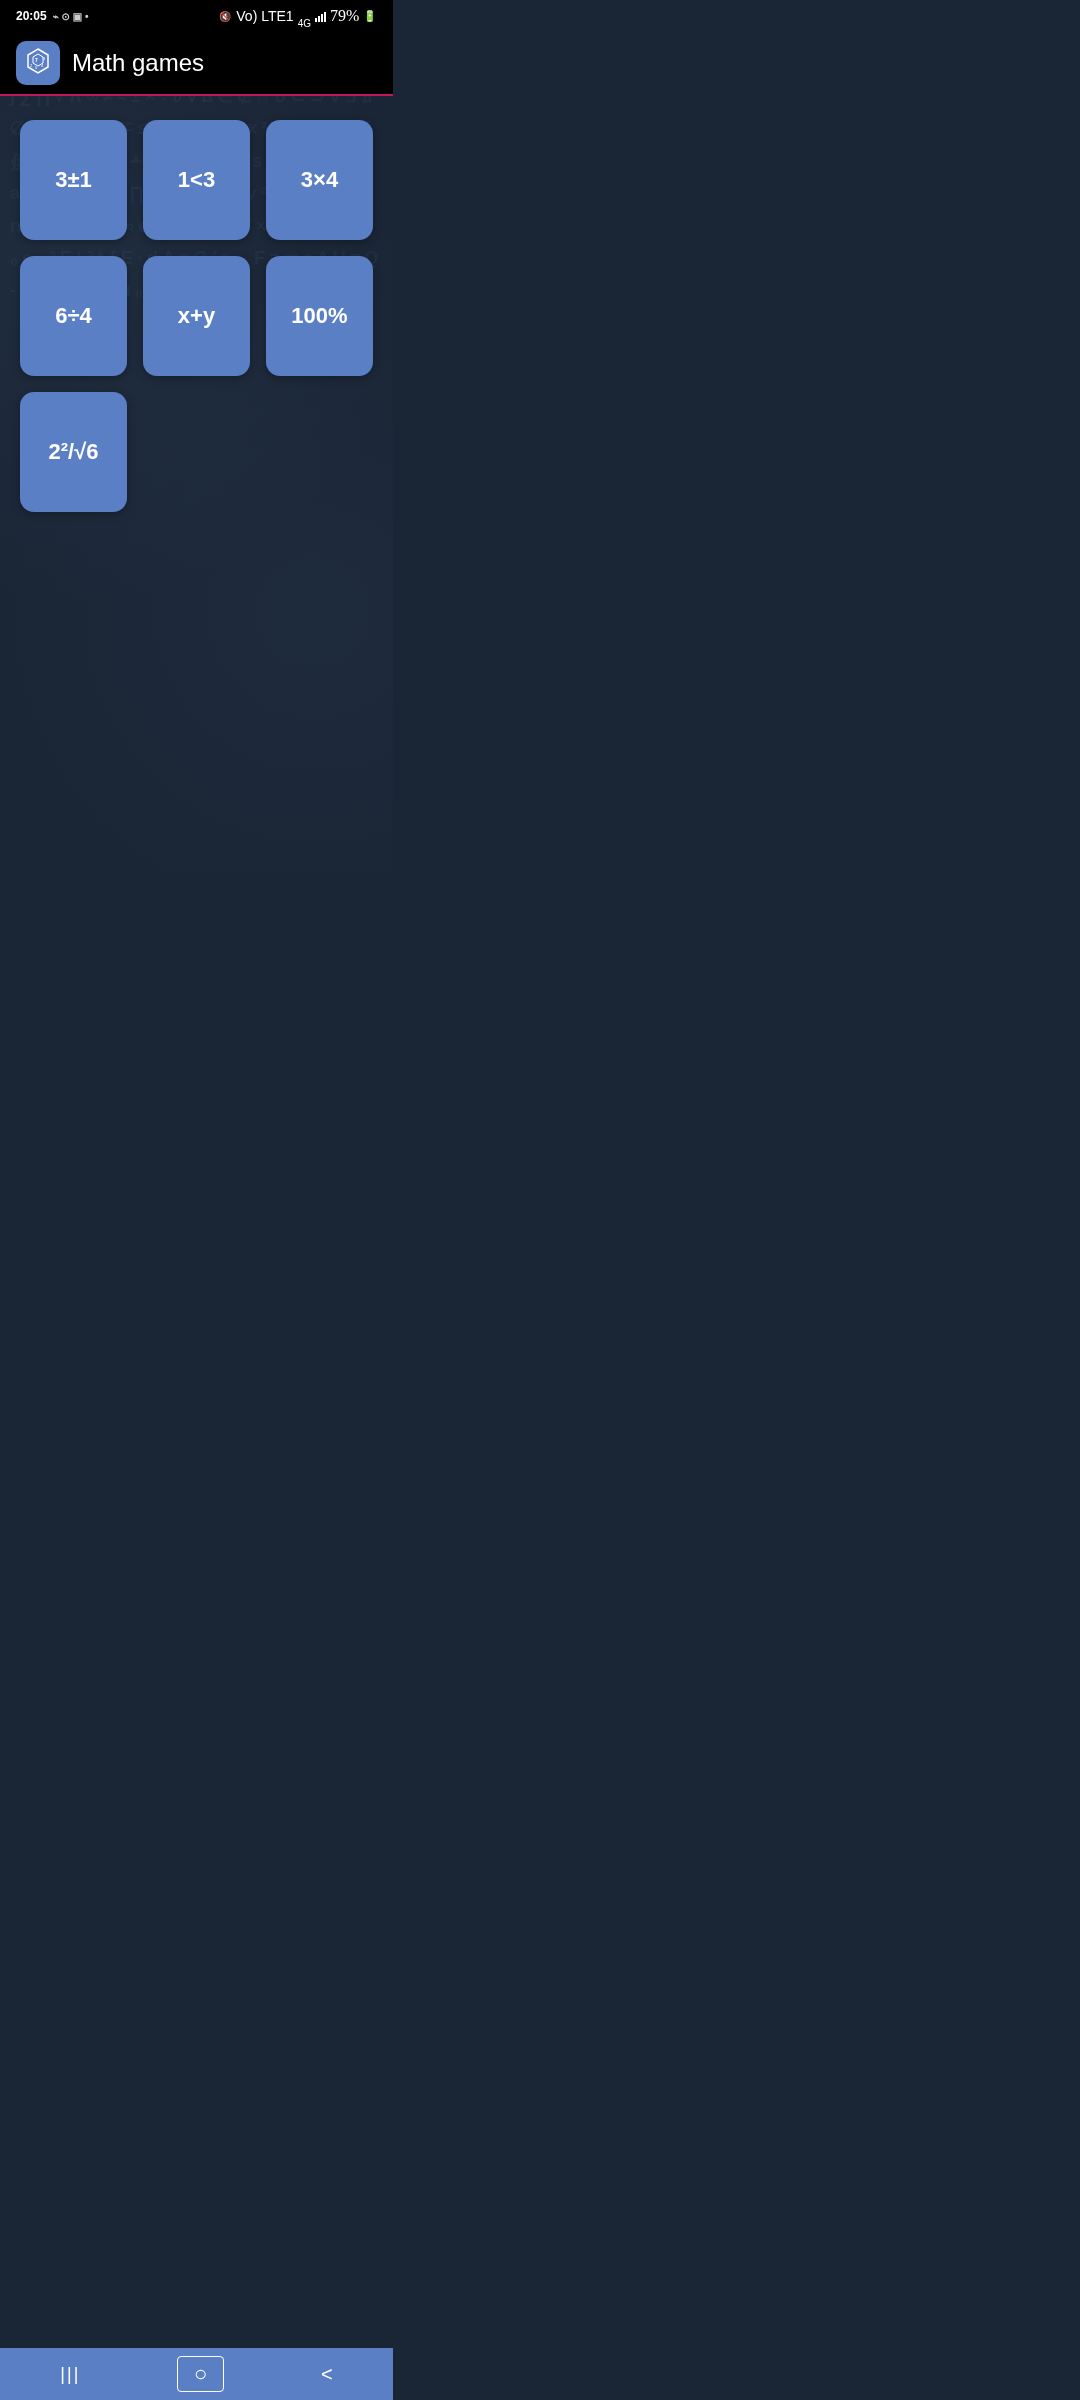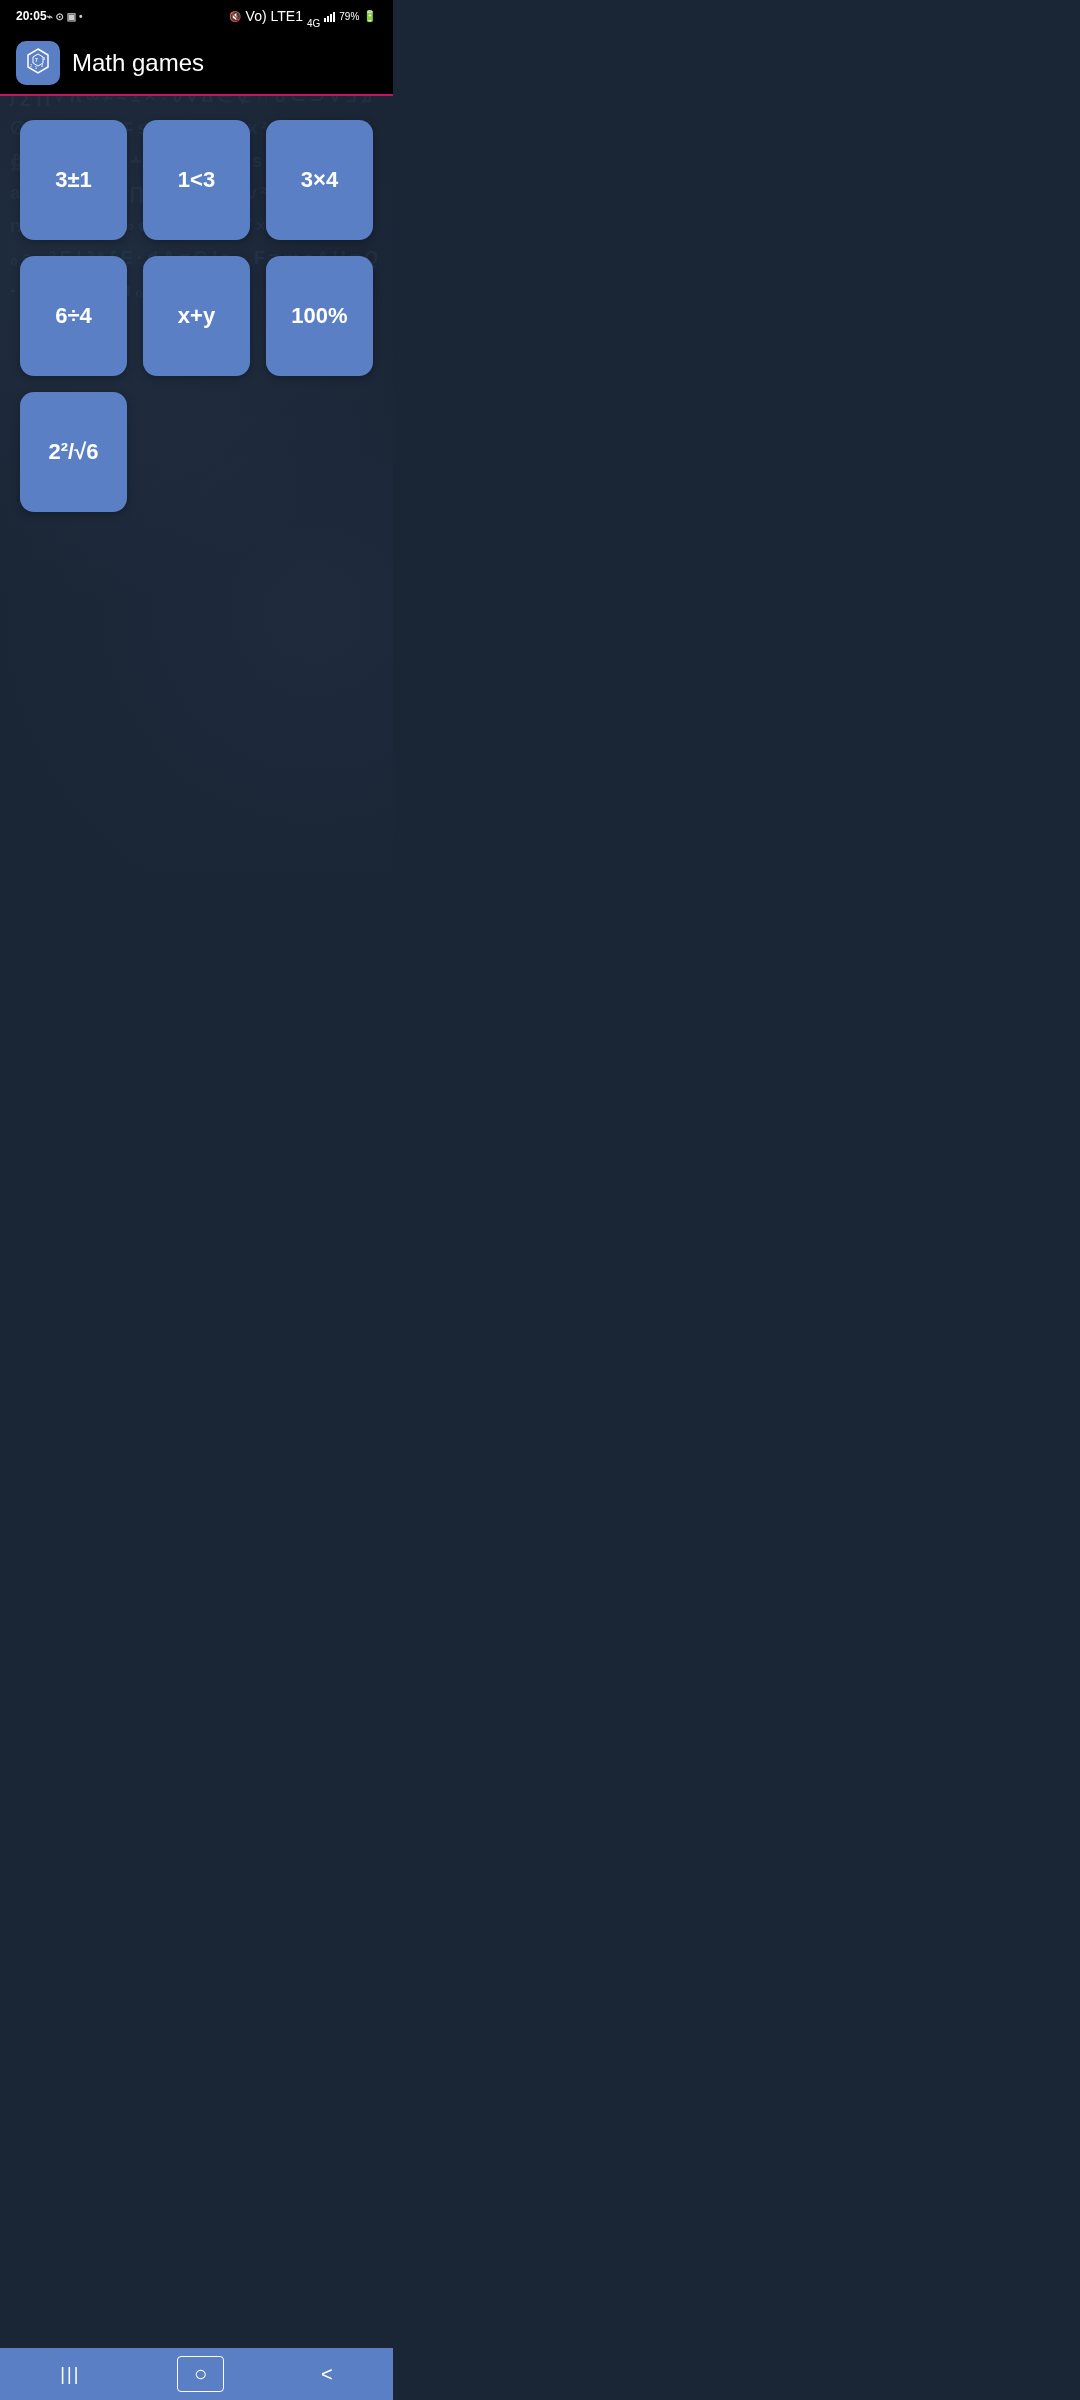--- a/index.html
+++ b/index.html
@@ -53,20 +53,21 @@
       display: flex;
       justify-content: space-between;
       align-items: center;
       padding: 6px 16px;
       height: 32px;
     }
 
     .status-left {
       display: flex;
       align-items: center;
+      gap: 6px;
       color: #fff;
       font-size: 12px;
       font-weight: 600;
     }
 
     .status-right {
       display: flex;
       align-items: center;
       gap: 4px;
       color: #fff;
@@ -193,21 +194,21 @@
   <div class="status-right">
     <span style="font-size:10px;">🔇</span>
     <span style="font-size:14px;">Vo) LTE1</span>
     <span style="font-size:10px;margin-top:15px;">4G</span>
     <div class="signal-bars">
       <div class="signal-bar" style="height:4px;"></div>
       <div class="signal-bar" style="height:6px;"></div>
       <div class="signal-bar" style="height:8px;"></div>
       <div class="signal-bar" style="height:10px;"></div>
     </div>
-    <span style="font-size:10px;">79%</span>
+    <span style="font-size:16px;font-family:Liberation Serif, serif;">79%</span>
     <span style="font-size:11px;">🔋</span>
   </div>
 </div>
 
 <div class="app-bar">
   <div class="app-icon">
     <svg viewBox="0 0 32 32">
 
       <polygon points="16,2 26,8 26,20 16,26 6,20 6,8" fill="none" stroke="white" stroke-width="1.5"></polygon>
       <polygon points="16,7 21,10 21,16 16,19 11,16 11,10" fill="none" stroke="white" stroke-width="1"></polygon>

